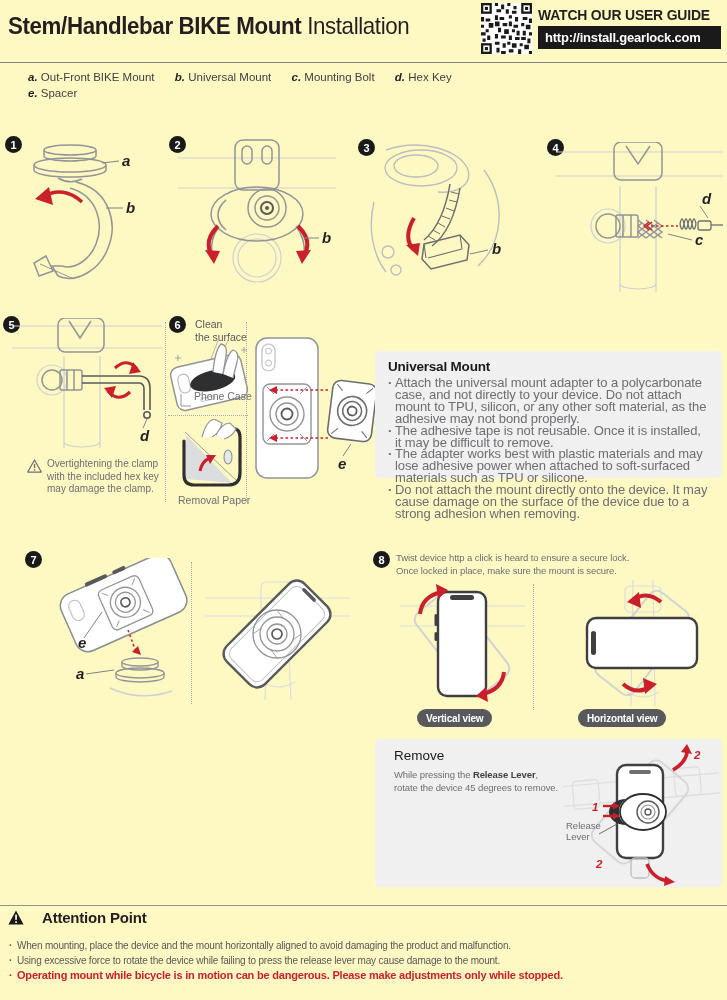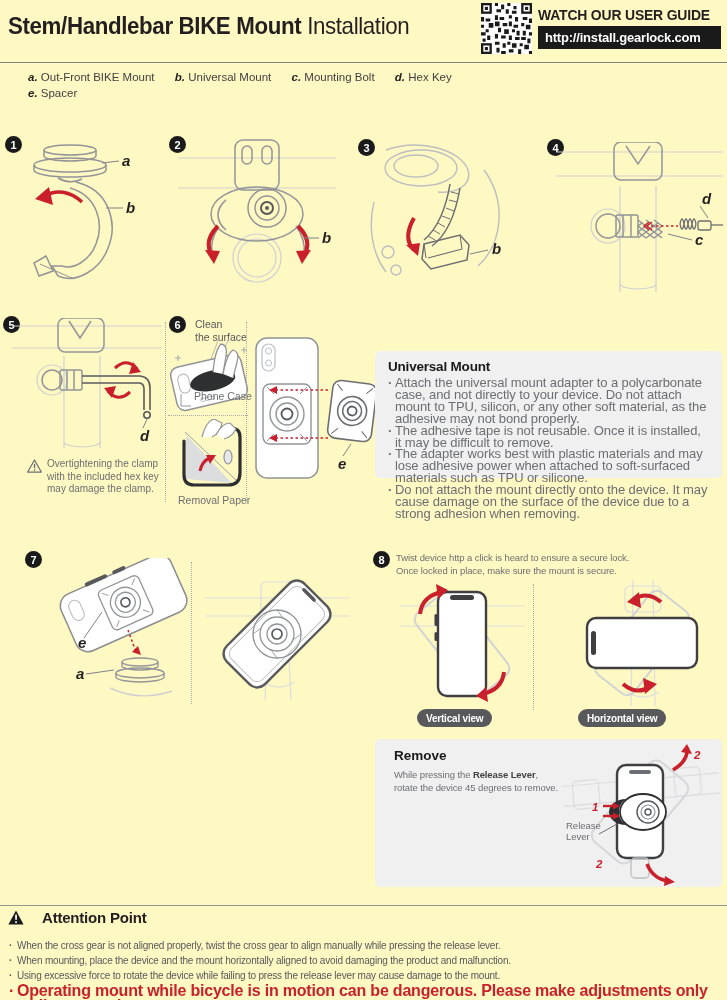--- a/index.html
+++ b/index.html
@@ -46,33 +46,33 @@
   .ubul { position:relative; font-size:13px; letter-spacing:-0.1px; color:#6d6e71; line-height:11.9px; padding-left:7px; }
   .ubul::before { content:"\00B7"; position:absolute; left:0; top:0; font-weight:bold; }
 
   
   .s8txt { left:396px; top:551px; font-size:9.5px; letter-spacing:-0.1px; color:#6d6e71; line-height:13px; }
   .pill { height:18px; background:#58595b; color:#fff; border-radius:9px; font-size:10px; font-weight:bold;
           display:inline-flex; align-items:center; padding:0 9px; letter-spacing:-0.2px; }
 
   
   .rbox { left:375px; top:739px; width:347px; height:148px; background:#f0f0f1; border-radius:5px; }
-  .rtitle { left:394px; top:748px; font-size:13.5px; font-weight:bold; color:#1a1a1a; }
+  .rtitle { left:394px; top:748px; font-size:13.5px; font-weight:normal; color:#1a1a1a; }
   .rline { font-size:9.5px; color:#6d6e71; letter-spacing:-0.1px;text-align:right; }
   .rline b { color:#414042; }
   .rnum { font-size:11.5px; font-weight:800; font-style:italic; color:#c9202b; }
   .levlbl { left:566px; top:821px; font-size:9.5px; color:#6d6e71; line-height:10.5px; }
 
   
   .att-head { left:8px; top:909px; display:flex; align-items:center; gap:18px;
               font-size:15px; font-weight:800; letter-spacing:-0.2px; }
   .att-list { left:8px; top:938px; width:710px; }
   .abul { position:relative; font-size:10px; letter-spacing:-0.2px; color:#58585a; line-height:15px; padding-left:9px; }
   .abul::before { content:"\00B7"; position:absolute; left:1px; font-weight:bold; }
-  .abul.red { color:#c9202b; font-weight:bold; font-size:16px; }
+  .abul.red { color:#c9202b; font-weight:bold; font-size:11px; }
   .abul.red::before { color:#c9202b; }
 </style>
 </head>
 <body>
 
 <div class="page">
 
   <div class="abs title">
     <span class="condx"><b>Stem/Handlebar BIKE Mount</b><span class="light"> Installation</span></span>
   </div>
@@ -491,19 +491,18 @@
   <div class="abs hr2"></div>
   <div class="abs att-head">
     <svg width="16" height="15" viewBox="0 0 16 15">
       <polygon points="8,0.5 15.6,14.5 0.4,14.5" fill="#1a1a1a"></polygon>
       <rect x="7.2" y="4.6" width="1.7" height="5.2" fill="#fff"></rect>
       <rect x="7.2" y="11.3" width="1.7" height="1.7" fill="#fff"></rect>
     </svg>
     <span>Attention Point</span>
   </div>
   <div class="abs att-list">
-    <div class="abul">When the cross gear is not aligned properly, twist the cross gear to align manually while pressing the release lever.</div>
     <div class="abul">When mounting, place the device and the mount horizontally aligned to avoid damaging the product and malfunction.</div>
     <div class="abul">Using excessive force to rotate the device while failing to press the release lever may cause damage to the mount.</div>
     <div class="abul red">Operating mount while bicycle is in motion can be dangerous. Please make adjustments only while stopped.</div>
   </div>
 
 </div>
 
 </body></html>

